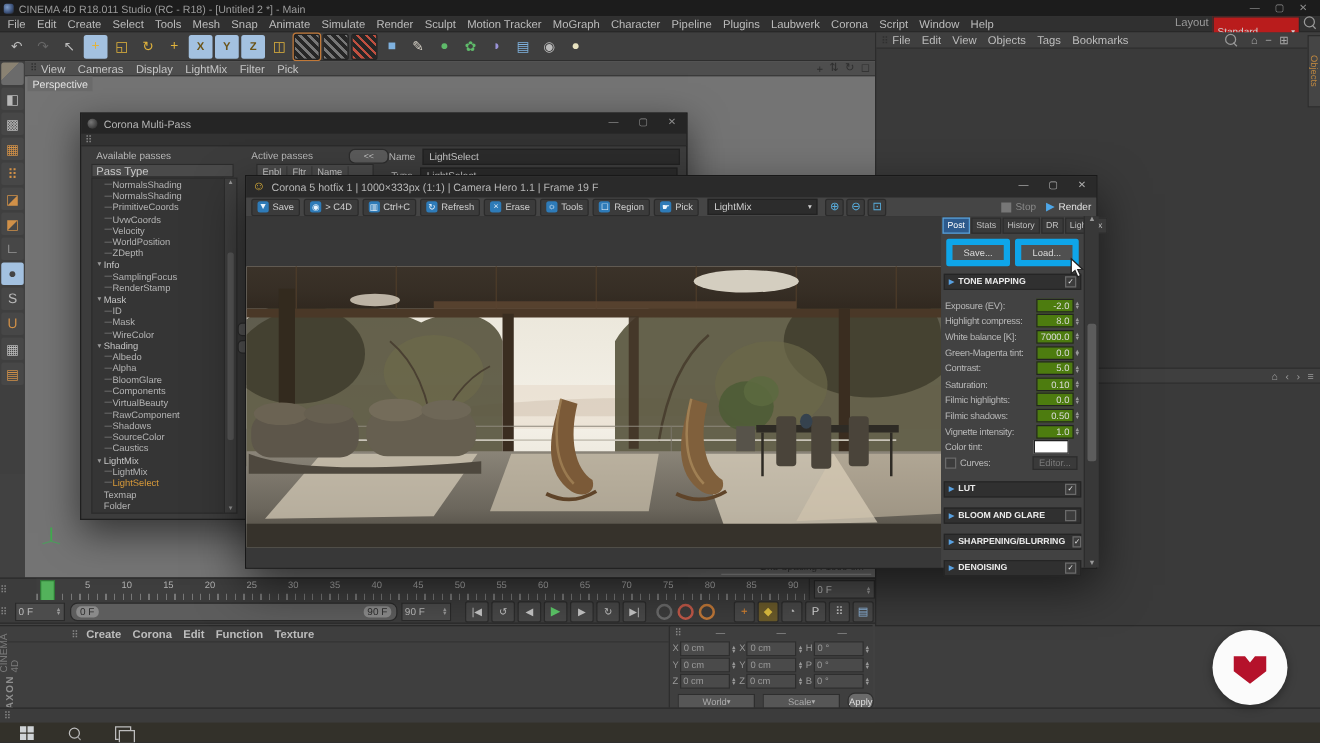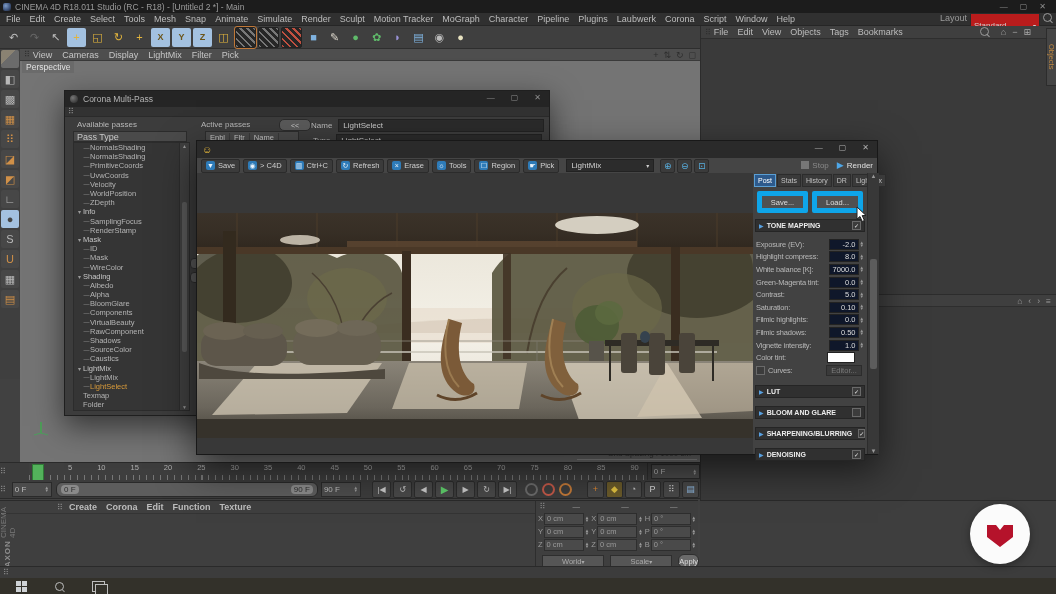--- a/index.html
+++ b/index.html
@@ -176,21 +176,21 @@
   .vtab2.active{background:#2d5a8c;border-color:#5a9fd4;color:#fff;}
   .plbtns{display:flex;gap:4px;padding:4px 4px 0 4px;}
   .plbtn{flex:1;height:12px;background:#505050;border:5px solid #0ea5e9;border-radius:2px;color:#ddd;display:flex;align-items:center;justify-content:center;font-size:7.5px;}
   .sect{height:11px;margin:0 2px;background:#303030;border:1px solid #252525;display:flex;align-items:center;gap:3px;padding:0 3px;color:#ececec;font-weight:bold;font-size:7px;}
   .sect .tri{color:#58a0e0;font-size:6px;}
   .sect .sp{flex:1;}
   .cb{width:7px;height:7px;background:#3c3c3c;border:1px solid #6a6a6a;color:#e8e8e8;font-size:6px;display:flex;align-items:center;justify-content:center;}
   .cb.on::after{content:"✓";}
   .frow{display:flex;align-items:center;height:12.6px;padding:0 3px;color:#b8b8b8;}
   .frow .lbl{flex:1;letter-spacing:-.2px;}
-  .frow .vbox{width:26px;height:9px;background:#0f172a;border:1px solid #222;color:#dcdcdc;display:flex;align-items:center;justify-content:flex-end;padding-right:2px;}
+  .frow .vbox{width:26px;height:9px;background:#4d7c0f;border:1px solid #222;color:#dcdcdc;display:flex;align-items:center;justify-content:flex-end;padding-right:2px;}
   .frow .spin{margin-left:1px;}
   .swatch{width:26px;height:9px;background:#fff;border:1px solid #222;}
   .edbtn{width:34px;height:9px;background:#3a3a3a;border:1px solid #2c2c2c;color:#7a7a7a;display:flex;align-items:center;justify-content:center;margin-left:32px;}
   .gap6{height:6px;}  .gap8{height:8px;}
 
   .cursor{left:856px;top:206px;z-index:40;pointer-events:none;}
 </style>
 </head>
 <body>
 
@@ -706,20 +706,21 @@
     </div>
     <div class="mp-field" style="left:248px;top:43px;">
       <span data-name="type-label">Type</span>
       <span class="val" data-name="pass-type-input">LightSelect</span>
     </div>
   </div>
 
   <div class="abs vfb" data-name="corona-vfb-window">
     <div class="vfb-title" data-name="vfb-title-bar" style="position:relative;">
       <span class="smiley" data-name="smiley-icon">☺</span>
+      <span data-name="vfb-title">Corona 5 hotfix 1 | 1000×333px (1:1) | Camera Hero 1.1 | Frame 19 F</span>
       <span class="winctl" style="right:8px;gap:16px;color:#b0b0b0;">
         <span data-name="minimize-button">—</span>
         <span data-name="maximize-button">▢</span>
         <span data-name="close-button">✕</span>
       </span>
     </div>
     <div class="vfb-toolbar" data-name="vfb-toolbar">
       <span class="row" style="gap:3px;">
         <span class="vbtn" data-name="save-button">
             <span class="vic" data-name="button-icon">▼</span>

